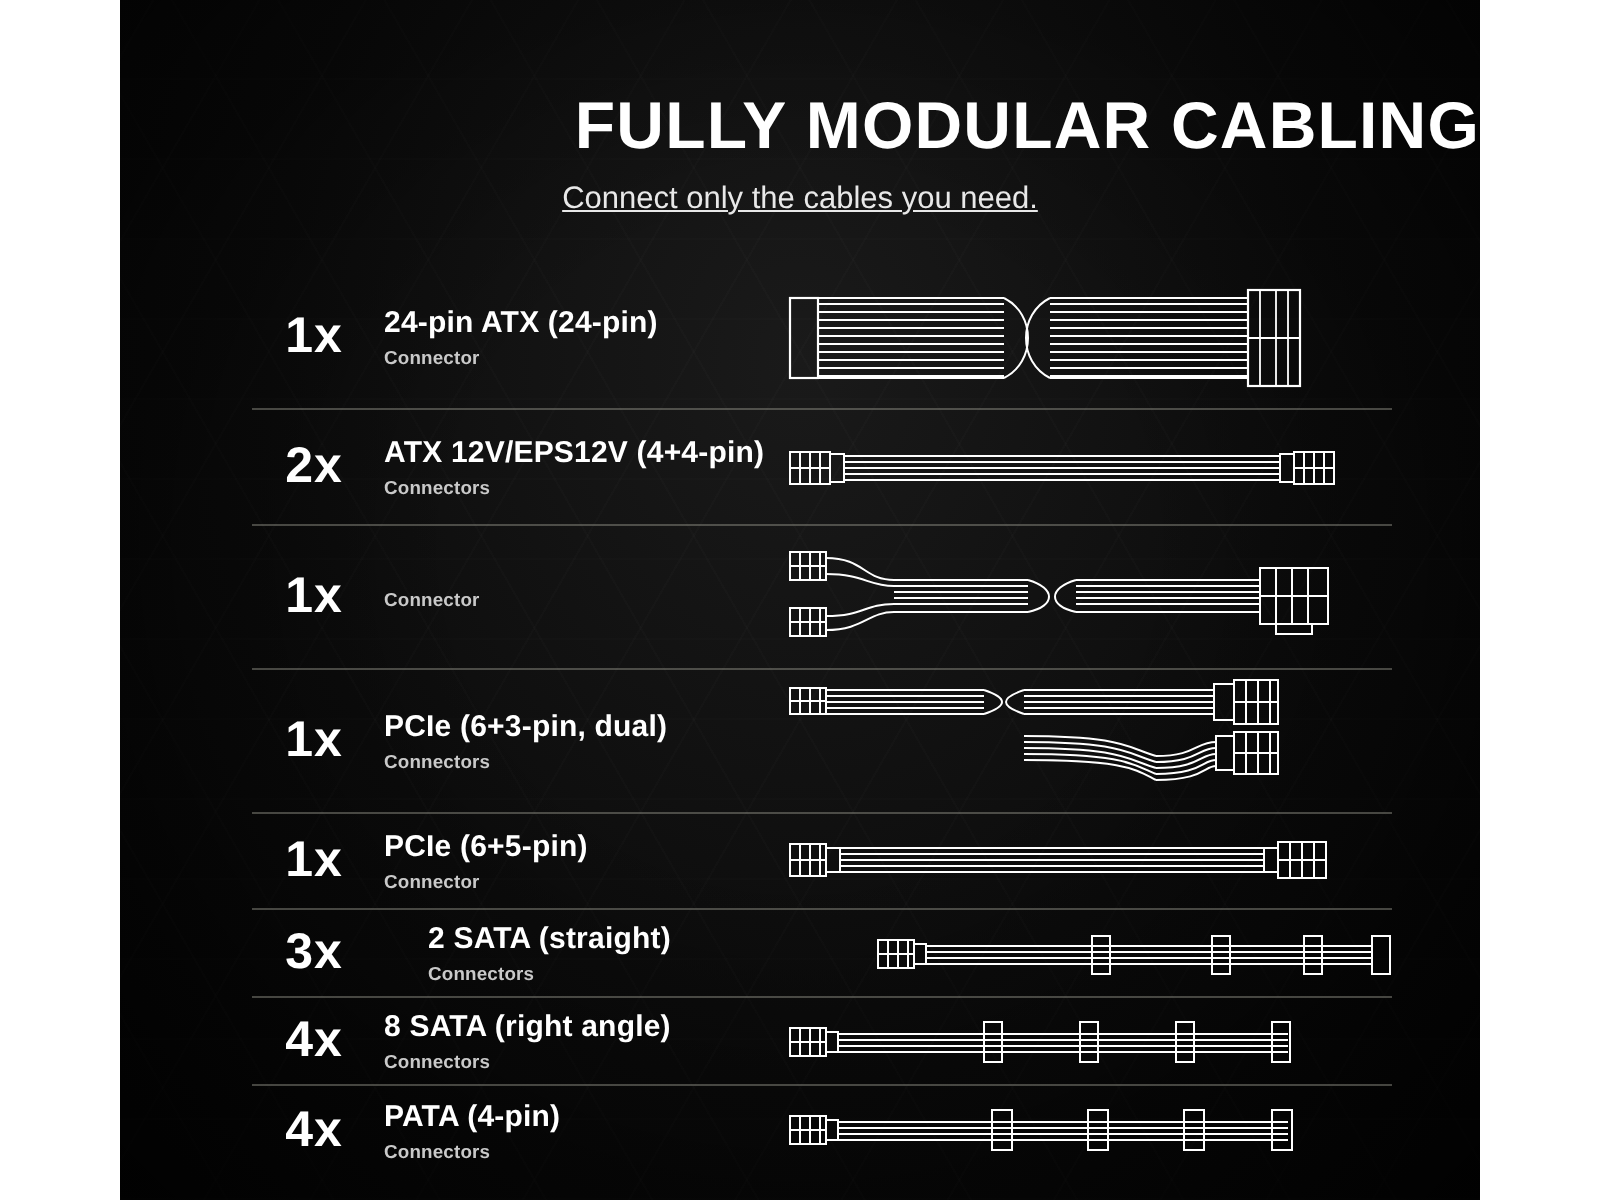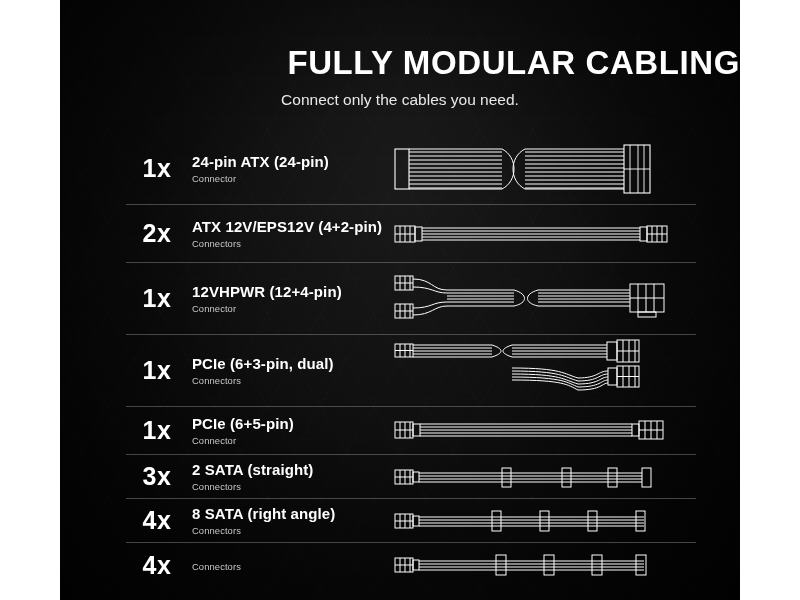--- a/index.html
+++ b/index.html
@@ -61,20 +61,21 @@
     padding-top: 44px;
     font-family: "Liberation Sans", sans-serif;
     text-transform: uppercase;
   }
   .subtitle {
     text-align: center;
     color: #e8e8e8;
     font-size: 15.5px;
     margin: 9px 0 0 0;
     font-weight: normal;
+    text-decoration: underline;
   }
   .rows {
     margin: 24px 44px 0 66px;
   }
   .row {
     position: relative;
     display: flex;
     align-items: center;
     border-bottom: 1px solid rgba(150,150,140,0.45);
     box-sizing: border-box;
@@ -96,21 +97,21 @@
   .lbl-main {
     color: #ffffff;
     font-size: 15px;
     font-weight: bold;
     line-height: 1.2;
     letter-spacing: 0.1px;
   }
   .lbl-sub {
     color: #c9c9c9;
     font-size: 9.4px;
-    font-weight: normal;
+    font-weight: bold;
     margin-top: 2px;
     letter-spacing: 0.1px;
   }
   .art {
     flex: 1 1 auto;
     display: flex;
     align-items: center;
     justify-content: flex-start;
     height: 100%;
   }
@@ -187,21 +188,21 @@
                   <line x1="232" y1="32" x2="258" y2="32"></line>
                 </g>
               </g>
             </svg>
           </div>
         </div>
 
         <div class="row" style="height:58px;">
           <div class="qty">2x</div>
           <div class="labels">
-            <div class="lbl-main">ATX 12V/EPS12V (4+2-pin)</div>
+            <div class="lbl-main">ATX 12V/EPS12V (4+4-pin)</div>
             <div class="lbl-sub">Connectors</div>
           </div>
           <div class="art">
             <svg width="300" height="40" viewBox="0 0 300 40">
               <g fill="none" stroke="#ffffff" stroke-width="1">
                 <rect x="3" y="12" width="20" height="16"></rect>
                 <line x1="8" y1="12" x2="8" y2="28"></line>
                   <line x1="13" y1="12" x2="13" y2="28"></line>
                 <line x1="18" y1="12" x2="18" y2="28"></line>
                   <line x1="3" y1="20" x2="23" y2="20"></line>
@@ -220,21 +221,20 @@
                 <line x1="270" y1="12" x2="270" y2="28"></line>
                   <line x1="255" y1="20" x2="275" y2="20"></line>
               </g>
             </svg>
           </div>
         </div>
 
         <div class="row" style="height:72px;">
           <div class="qty">1x</div>
           <div class="labels">
-            <div class="lbl-main">12VHPWR (12+4-pin)</div>
             <div class="lbl-sub">Connector</div>
           </div>
           <div class="art">
             <svg width="300" height="58" viewBox="0 0 300 58">
               <g fill="none" stroke="#ffffff" stroke-width="1">
                 <rect x="3" y="6" width="18" height="14"></rect>
                 <line x1="8" y1="6" x2="8" y2="20"></line>
                   <line x1="13" y1="6" x2="13" y2="20"></line>
                 <line x1="18" y1="6" x2="18" y2="20"></line>
                   <line x1="3" y1="13" x2="21" y2="13"></line>
@@ -362,21 +362,21 @@
                 <rect x="247" y="7" width="24" height="18"></rect>
                 <line x1="253" y1="7" x2="253" y2="25"></line>
                   <line x1="259" y1="7" x2="259" y2="25"></line>
                 <line x1="265" y1="7" x2="265" y2="25"></line>
                   <line x1="247" y1="16" x2="271" y2="16"></line>
               </g>
             </svg>
           </div>
         </div>
 
-        <div class="row" style="height:44px;">
+        <div class="row" style="height:44px;gap:22px;">
           <div class="qty">3x</div>
           <div class="labels">
             <div class="lbl-main">2 SATA (straight)</div>
             <div class="lbl-sub">Connectors</div>
           </div>
           <div class="art">
             <svg width="300" height="30" viewBox="0 0 300 30">
               <g fill="none" stroke="#ffffff" stroke-width="1">
                 <rect x="3" y="8" width="18" height="14"></rect>
                 <line x1="8" y1="8" x2="8" y2="22"></line>
@@ -425,20 +425,21 @@
                 <rect x="196" y="5" width="9" height="20"></rect>
                 <rect x="244" y="5" width="9" height="20"></rect>
               </g>
             </svg>
           </div>
         </div>
 
         <div class="row last" style="height:44px;">
           <div class="qty">4x</div>
           <div class="labels">
+            <div class="lbl-main">PATA (4-pin)</div>
             <div class="lbl-sub">Connectors</div>
           </div>
           <div class="art">
             <svg width="300" height="30" viewBox="0 0 300 30">
               <g fill="none" stroke="#ffffff" stroke-width="1">
                 <rect x="3" y="8" width="18" height="14"></rect>
                 <line x1="8" y1="8" x2="8" y2="22"></line>
                   <line x1="13" y1="8" x2="13" y2="22"></line>
                 <line x1="18" y1="8" x2="18" y2="22"></line>
                   <line x1="3" y1="15" x2="21" y2="15"></line>

